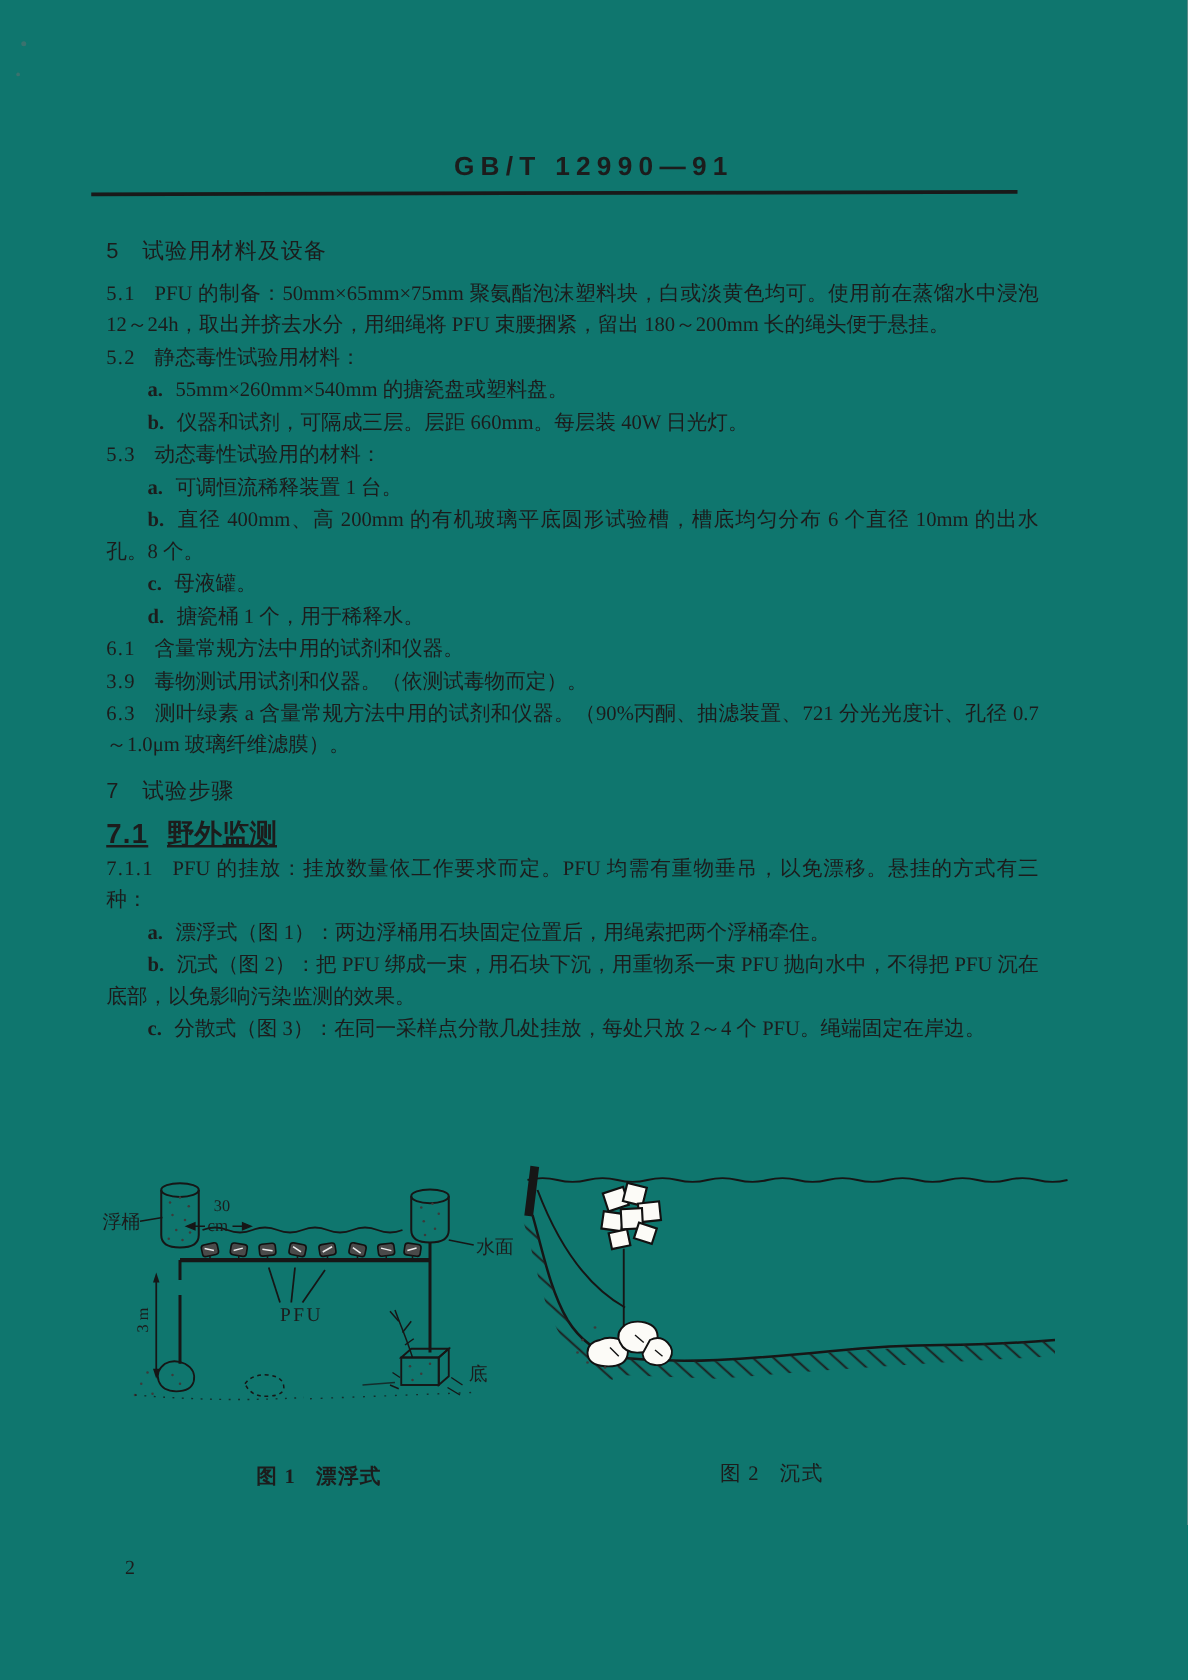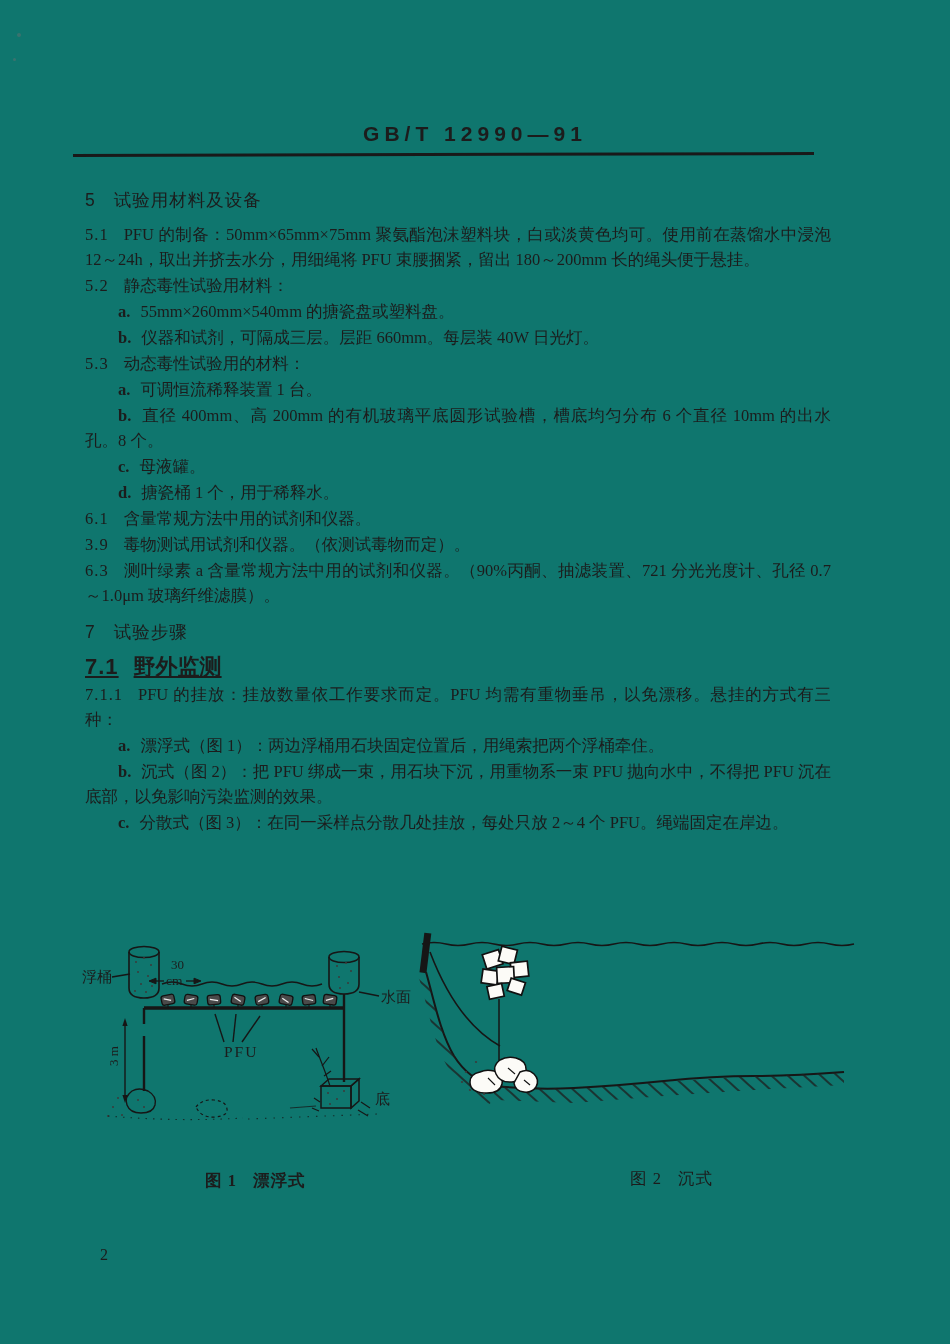--- a/index.html
+++ b/index.html
@@ -16,21 +16,21 @@
         font-size:17.5px;margin:11px 0 9px;letter-spacing:1px;line-height:26px;}
   .sec-heading .num{margin-right:18px;}
   .para{margin:1px 0;text-align:justify;}
   .plabel{margin-right:15px;letter-spacing:1px;white-space:nowrap;margin-top:36px;}
   .item{text-indent:33px;}
   .item .plabel{font-weight:700;margin-right:10px;letter-spacing:0;}
   .sub .plabel,.sub .ptext{font-weight:700;font-family:"Liberation Sans","DejaVu Sans",sans-serif;font-size:22px;text-decoration:underline;}
   .figure{position:absolute;}
   .fig-caption{position:absolute;font-size:16.5px;letter-spacing:1px;}
   .cap1{left:205px;top:1170px;font-weight:bold;}
-  .cap2{left:630px;top:1168px;}
+  .cap2{left:576px;top:1168px;}
   .cap-num{margin-right:16px;}
   .page-num{position:absolute;left:100px;top:1246px;font-size:16px;}
   svg .ink{stroke:#161616;fill:none;}
   svg text{fill:#1c1c1c;font-family:"Liberation Serif","DejaVu Serif",serif;}
 </style>
 </head>
 <body>
 
 <div class="page">
 

